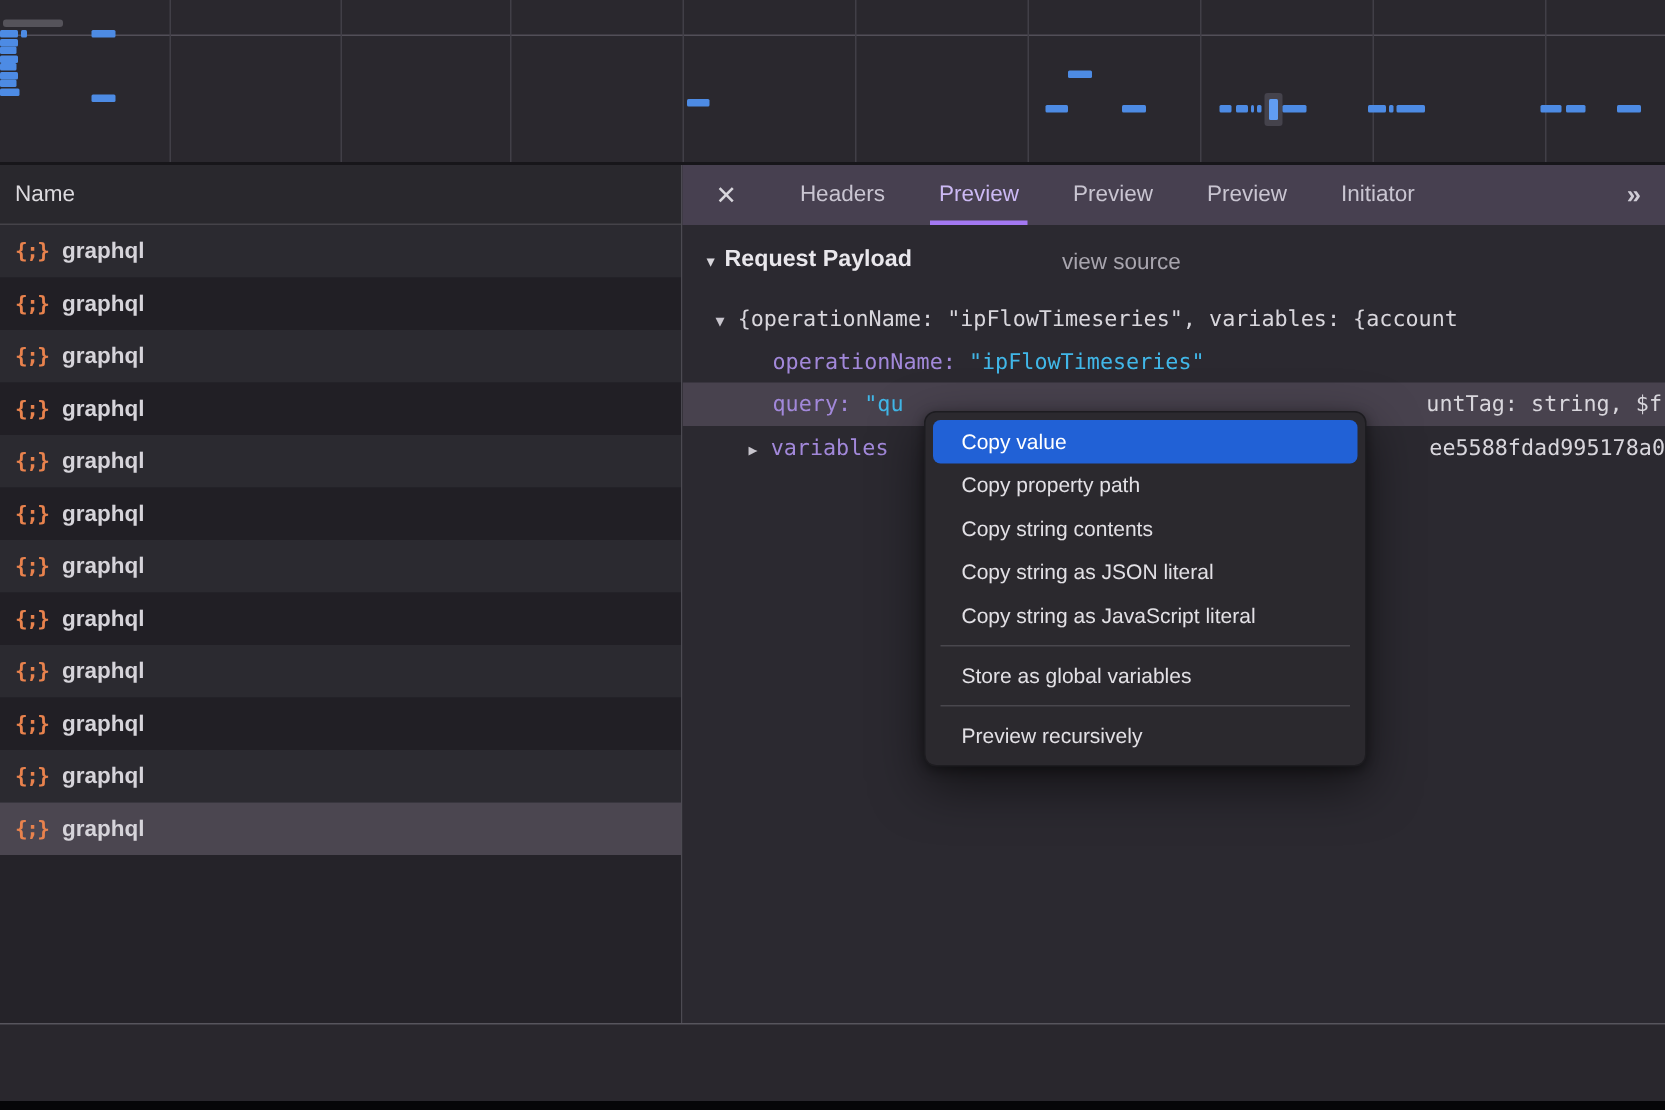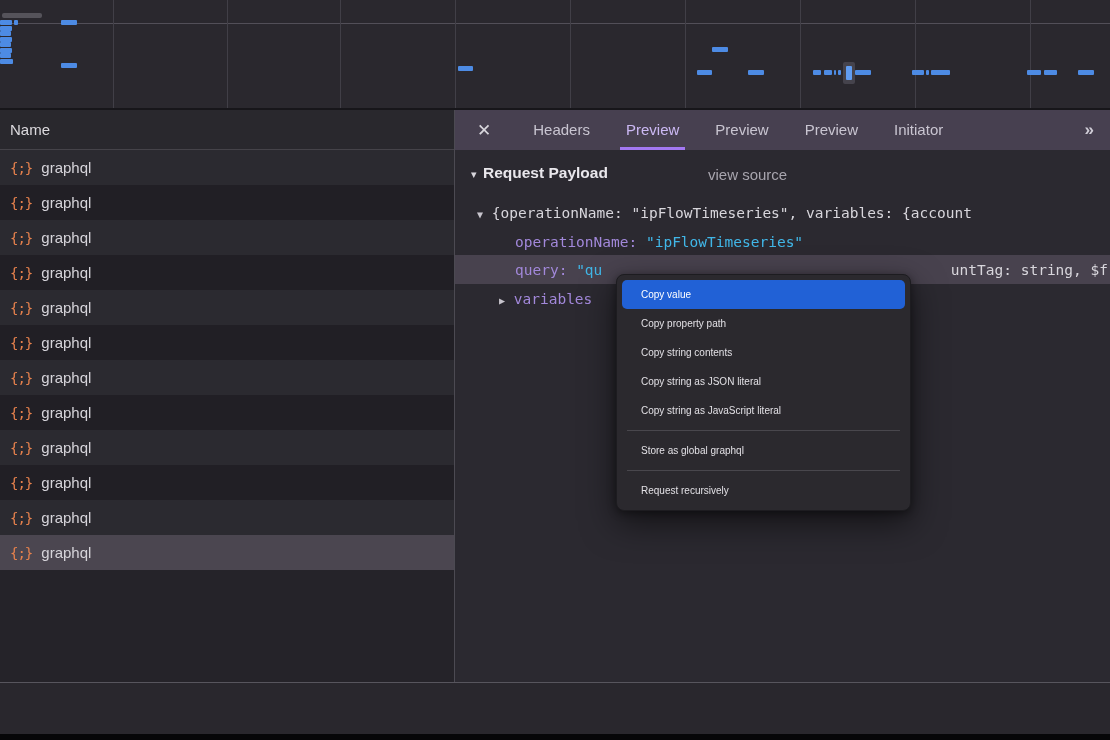--- a/index.html
+++ b/index.html
@@ -19,21 +19,21 @@
   .ov-marker-bar{position:absolute;left:3px;top:4px;width:6px;height:14px;
                  background:#619df2;border-radius:1px;}
 
   
   .list-panel{position:absolute;left:0;top:110px;width:454px;height:572px;
               background:#252329;overflow:hidden;}
   .list-header{height:39px;line-height:39px;background:#29282d;
                border-bottom:1px solid #454349;color:#dcdade;font-size:15px;
                padding-left:10px;}
   .req-row{height:35px;line-height:35px;font-size:15px;color:#d6d4da;
-           padding-left:10px;white-space:nowrap;}
+           padding-left:10px;white-space:nowrap;font-weight:bold;}
   .req-row:nth-child(odd){background:#2b2a30;}
   .req-row:nth-child(even){background:#211f25;}
   .req-row.selected{background:#4b4650;}
   .json-icon{color:#e8824d;font-size:14px;letter-spacing:-1px;margin-right:9px;
              font-family:"DejaVu Sans Mono",monospace;}
   .v-divider{position:absolute;left:454px;top:110px;width:1px;height:624px;background:#4c4a52;}
 
   
   .tabbar{position:absolute;left:455px;top:110px;width:655px;height:40px;
           background:#474050;display:flex;align-items:center;}
@@ -58,21 +58,21 @@
   .pl-line{position:absolute;height:22px;line-height:22px;color:#d8d6dc;}
   .tri-sm{font-size:10px;color:#c8c5cd;}
   .k{color:#a288da;}
   .s{color:#41b7e8;}
   .row-highlight{position:absolute;left:0;top:105px;width:655px;height:29px;background:#48424e;}
 
   
   .ctx-menu{position:absolute;left:616px;top:274px;width:293px;background:#2b292e;
             border:1px solid #1d1c20;border-radius:8px;padding:5px 0;
             box-shadow:0 12px 34px rgba(0,0,0,.55), 0 2px 8px rgba(0,0,0,.4);}
-  .ctx-item{height:29px;line-height:29px;padding-left:24px;font-size:10px;
+  .ctx-item{height:29px;line-height:29px;padding-left:24px;font-size:14px;
             color:#e2e0e5;white-space:nowrap;}
   .ctx-item.highlighted{margin:0 5px;padding-left:19px;border-radius:5px;
                         background:#2161d6;color:#ffffff;}
   .ctx-sep{height:1px;background:#49474d;margin:5px 10px;}
 
   
   .bottom-bar{position:absolute;left:0;top:682px;width:1110px;height:52px;
               background:#29272d;border-top:1px solid #57555d;}
   .black-strip{position:absolute;left:0;top:734px;width:1110px;height:6px;background:#060608;}
 </style>
@@ -165,29 +165,30 @@
     <div class="pl-line mono" style="left:22px;top:52px;"><span class="tri-sm">▼</span><span> </span><span>{operationName: "ipFlowTimeseries", variables: {account</span></div>
 
     <div class="pl-line mono" style="left:60px;top:81px;"><span class="k">operationName:</span><span> </span><span class="s">"ipFlowTimeseries"</span></div>
 
     <div class="row-highlight"></div>
 
     <div class="pl-line mono" style="left:60px;top:109px;"><span class="k">query:</span><span> </span><span class="s">"qu</span></div>
     <div class="pl-line mono" style="right:2px;top:109px;">untTag: string, $f</div>
 
     <div class="pl-line mono" style="left:44px;top:138px;"><span class="tri-sm">▶</span><span> </span><span class="k">variables</span></div>
+    <div class="pl-line mono" style="right:0px;top:138px;">ee5588fdad995178a0</div>
   </div>
 
   <div class="ctx-menu" id="ctx-menu">
       <div class="ctx-item highlighted">Copy value</div>
       <div class="ctx-item">Copy property path</div>
       <div class="ctx-item">Copy string contents</div>
       <div class="ctx-item">Copy string as JSON literal</div>
       <div class="ctx-item">Copy string as JavaScript literal</div>
       <div class="ctx-sep"></div>
-      <div class="ctx-item">Store as global graphql</div>
+      <div class="ctx-item">Store as global variables</div>
       <div class="ctx-sep"></div>
-      <div class="ctx-item">Request recursively</div>
+      <div class="ctx-item">Preview recursively</div>
     </div>
 
   <div class="bottom-bar"></div>
   <div class="black-strip"></div>
 </div>
 
 </body></html>

